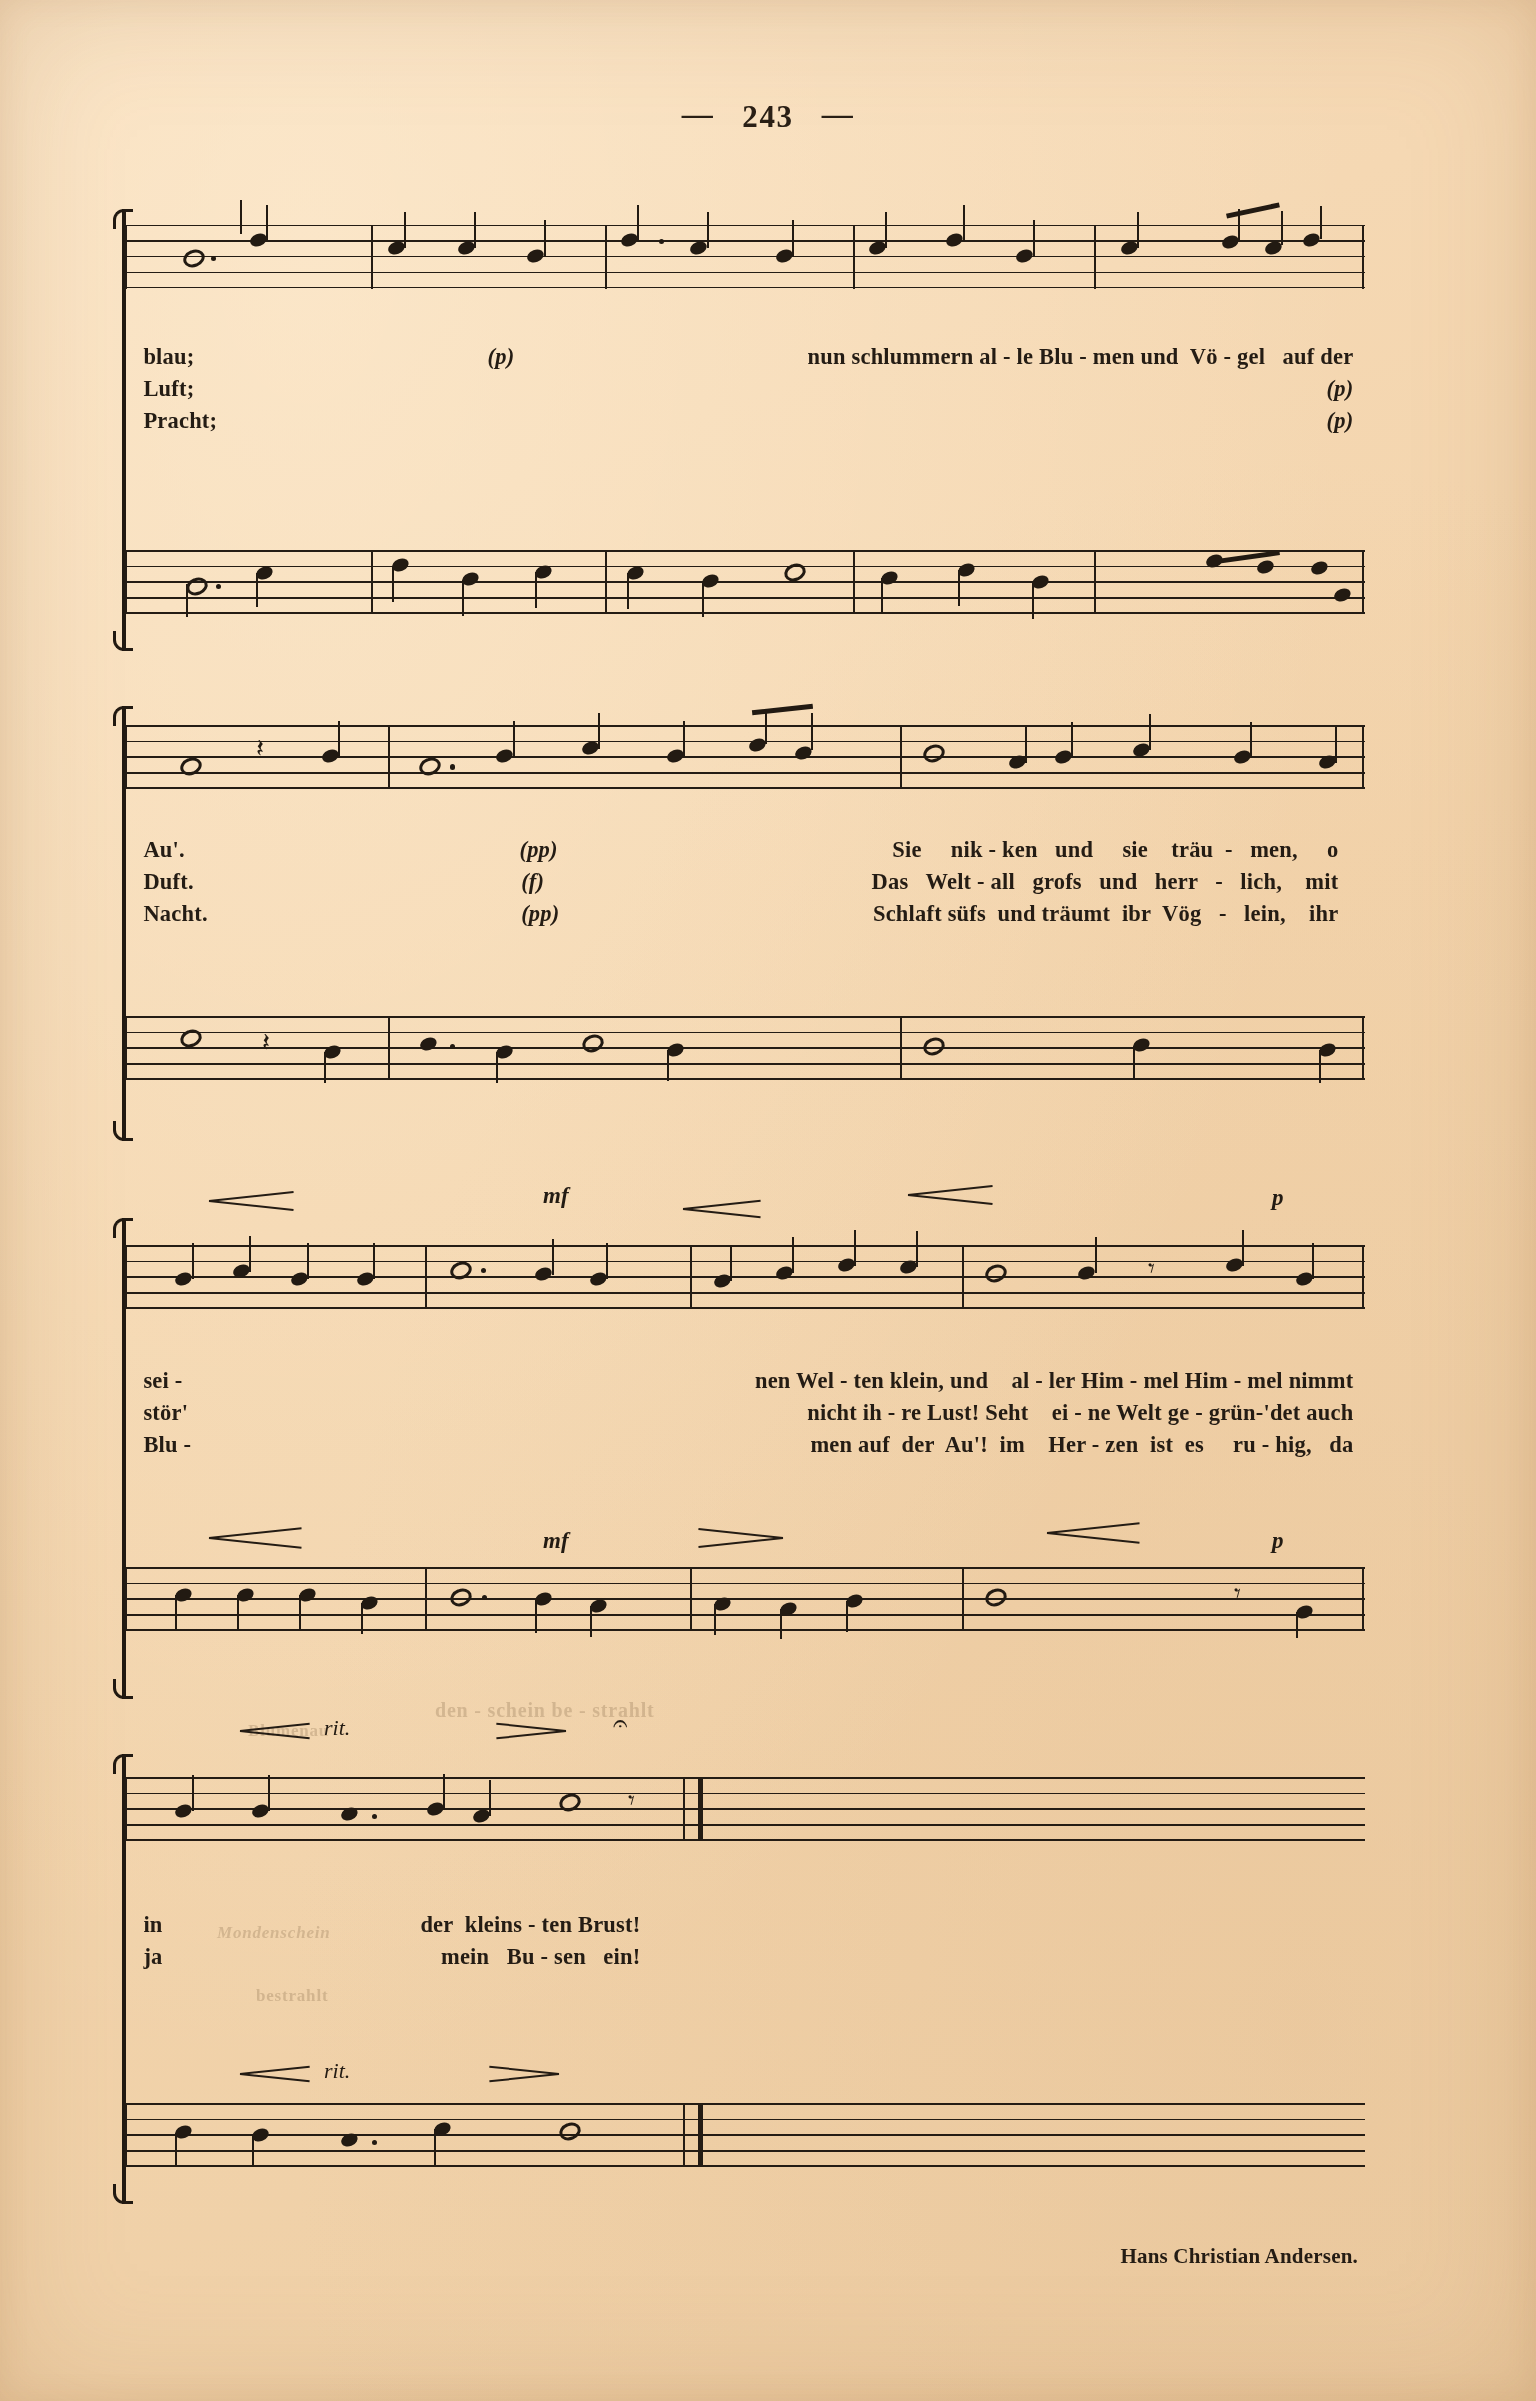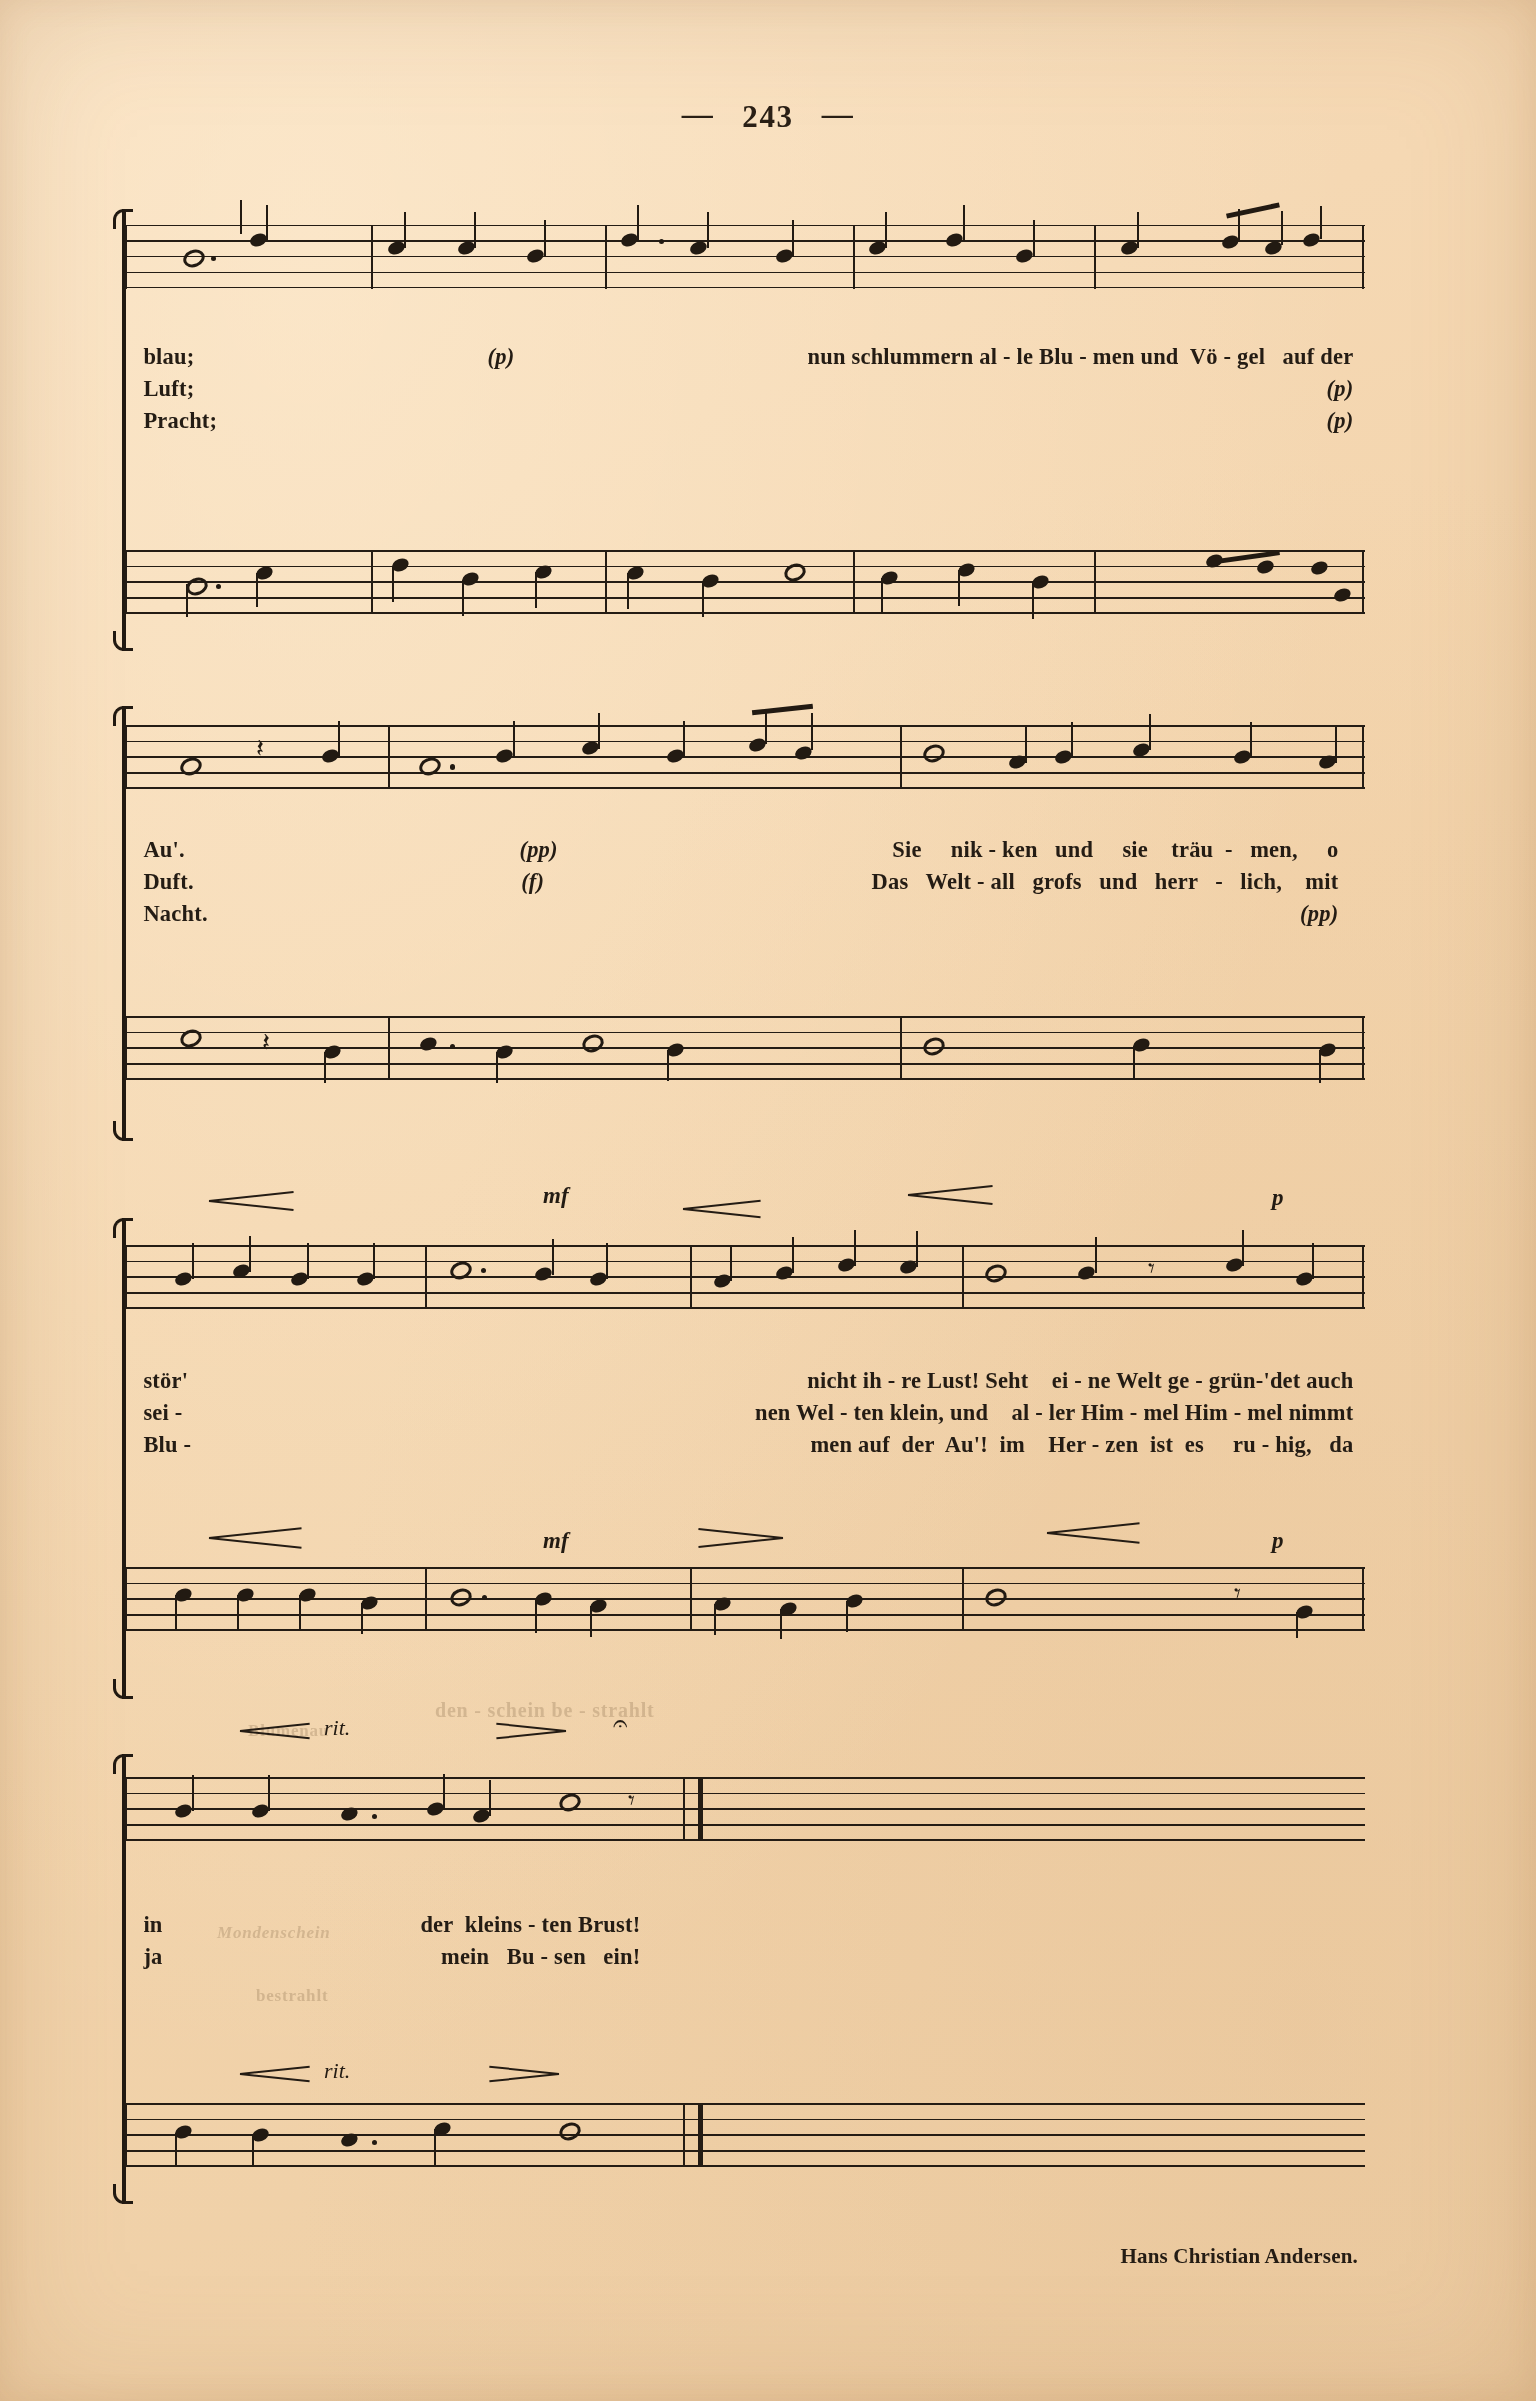--- a/index.html
+++ b/index.html
@@ -422,20 +422,21 @@
         <span>Sie     nik - ken   und     sie    träu  -   men,     o</span>
       </div>
       <div class="lyr-line">
         <span>Duft.</span>
         <span class="it">(f)</span>
         <span>Das   Welt - all   grofs   und   herr   -   lich,    mit</span>
       </div>
       <div class="lyr-line">
         <span>Nacht.</span>
         <span class="it">(pp)</span>
+        <span>Schlaft süfs  und träumt  ibr  Vög   -   lein,    ihr</span>
       </div>
     </div>
 
     <div class="staff" style="position:absolute; top:310px;">
       <div class="line"></div>
         <div class="line"></div>
         <div class="line"></div>
         <div class="line"></div>
         <div class="line"></div>
       <div class="sysbar" style="top:0; height:64px;"></div>
@@ -526,26 +527,26 @@
       <div class="stem" style="left:971px; top:-7.8px; height:36px;"></div>
       <div class="rest" style="left:1024px; top:11px;">𝄾</div>
       <div class="note" style="left:1102px; top:14px;"></div>
       <div class="stem" style="left:1118px; top:-15.5px; height:36px;"></div>
       <div class="note" style="left:1172px; top:28px;"></div>
       <div class="stem" style="left:1188px; top:-1.6px; height:36px;"></div>
     </div>
 
     <div class="lyrics" style="left:19.4px; top:147px; width:1210px;">
       <div class="lyr-line">
+        <span>sei -</span>
+        <span>nen Wel - ten klein, und    al - ler Him - mel Him - mel nimmt</span>
+      </div>
+      <div class="lyr-line">
         <span>stör'</span>
         <span>nicht ih - re Lust! Seht    ei - ne Welt ge - grün-'det auch</span>
-      </div>
-      <div class="lyr-line">
-        <span>sei -</span>
-        <span>nen Wel - ten klein, und    al - ler Him - mel Him - mel nimmt</span>
       </div>
       <div class="lyr-line">
         <span>Blu -</span>
         <span>men auf  der  Au'!  im    Her - zen  ist  es     ru - hig,   da</span>
       </div>
     </div>
 
     <div class="hairpin cresc" style="left:85px; top:314px; width:93px;">
       <div class="h1"></div>
         <div class="h2"></div>

